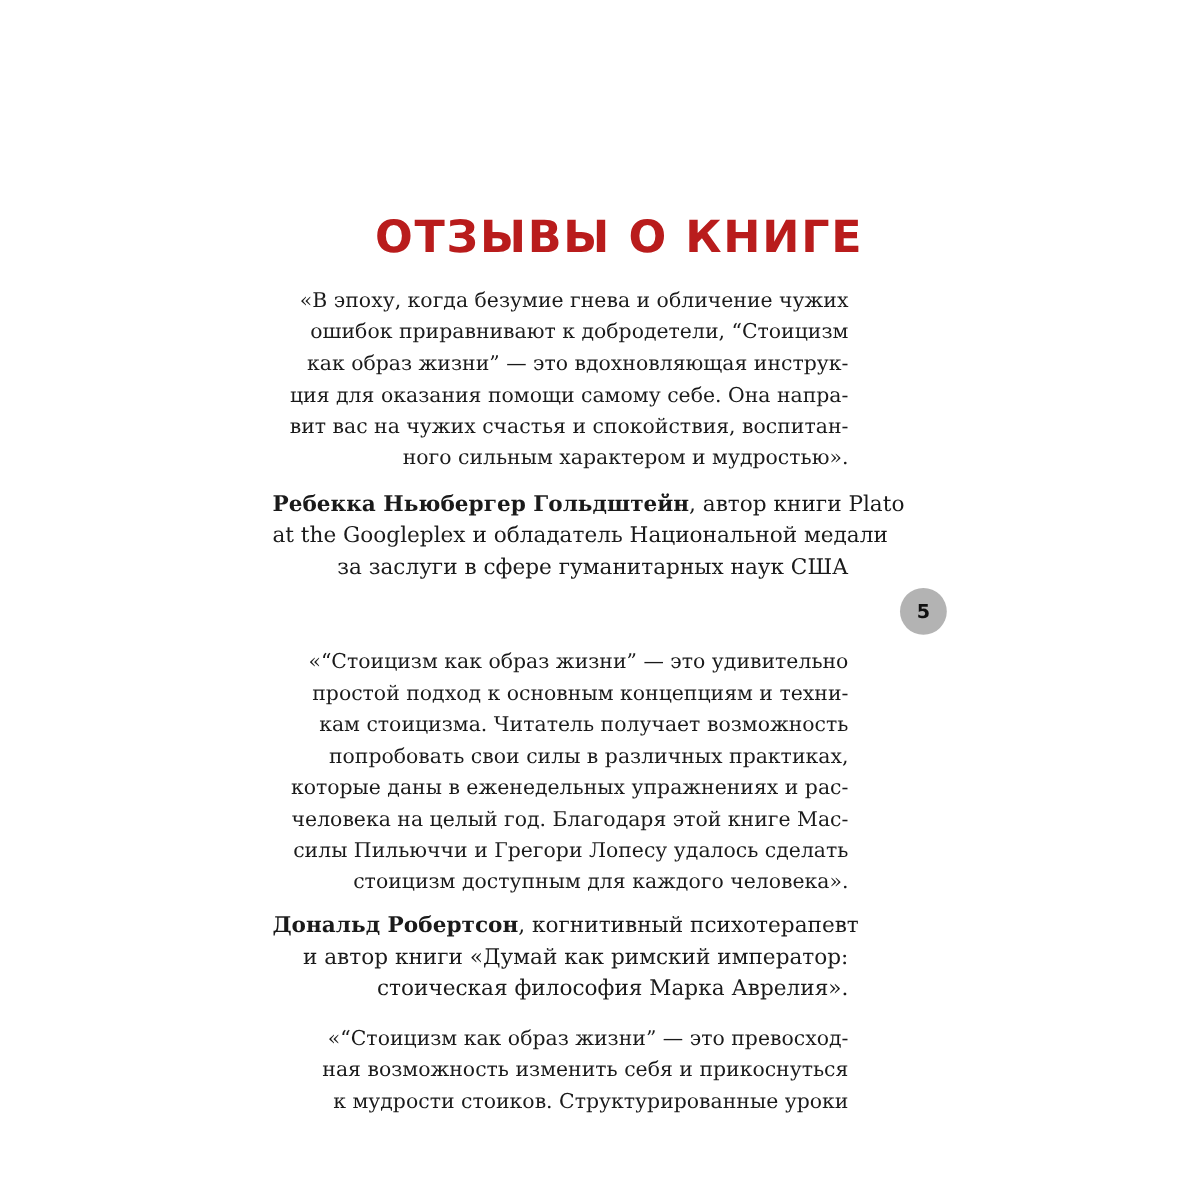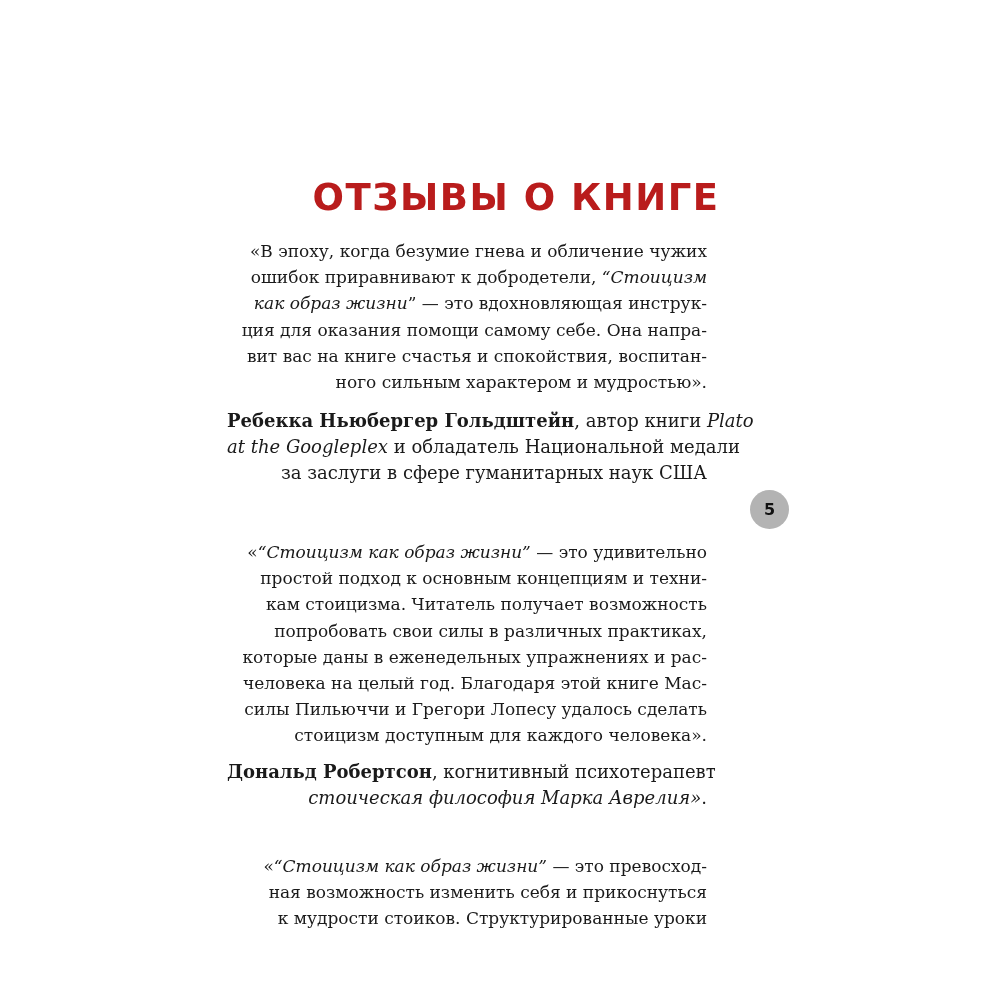--- a/index.html
+++ b/index.html
@@ -4,38 +4,38 @@
   <style>
     html, body { margin: 0; padding: 0; background: #ffffff; }
     body { width: 1000px; height: 1000px; position: relative; overflow: hidden;
            font-family: "DejaVu Serif", "Liberation Serif", serif; color: #1a1a1a; }
     .page-title { position: absolute; left: 0; width: 1000px; top: 160px; text-align: center;
                   font-family: "DejaVu Sans", "Liberation Sans", sans-serif; font-weight: bold;
                   font-size: 37px; letter-spacing: 1.5px; color: #b91c1c; margin: 16px; }
     .block { position: absolute; right: 293px; width: 480px; text-align: right; }
     .line { font-size: 17px; line-height: 26.2px; white-space: nowrap; }
     .attr .line { font-size: 18px; line-height: 26px; }
-    .i { font-style: italic; }
+    .i { }
     .b { font-weight: bold; }
     .page-badge { position: absolute; left: 750px; top: 490px; width: 39px; height: 39px;
                   border-radius: 50%; background: #b3b3b3; display: flex; align-items: center;
                   justify-content: center; font-family: "DejaVu Sans", "Liberation Sans", sans-serif;
                   font-weight: bold; font-size: 16px; color: #111; }
   </style>
 </head>
 <body>
 
 <h1 class="page-title">ОТЗЫВЫ О КНИГЕ</h1>
 
 <div class="block" style="top:238px;">
     <div class="line"><span>«В эпоху, когда безумие гнева и обличение чужих</span></div>
     <div class="line"><span>ошибок приравнивают к добродетели, </span><span class="i">“Стоицизм</span></div>
     <div class="line"><span class="i">как образ жизни</span><span>” — это вдохновляющая инструк-</span></div>
     <div class="line"><span>ция для оказания помощи самому себе. Она напра-</span></div>
-    <div class="line"><span>вит вас на книге счастья и спокойствия, воспитан-</span></div>
+    <div class="line"><span>вит вас на чужих счастья и спокойствия, воспитан-</span></div>
     <div class="line"><span>ного сильным характером и мудростью».</span></div>
   </div>
 <div class="block attr" style="top:408px;">
     <div class="line"><span class="b">Ребекка Ньюбергер Гольдштейн</span><span>, автор книги </span><span class="i">Plato</span></div>
     <div class="line"><span class="i">at the Googleplex</span><span> и обладатель Национальной медали</span></div>
     <div class="line"><span>за заслуги в сфере гуманитарных наук США</span></div>
   </div>
 
 <div class="page-badge">5</div>
 
@@ -44,20 +44,21 @@
     <div class="line"><span>простой подход к основным концепциям и техни-</span></div>
     <div class="line"><span>кам стоицизма. Читатель получает возможность</span></div>
     <div class="line"><span>попробовать свои силы в различных практиках,</span></div>
     <div class="line"><span>которые даны в еженедельных упражнениях и рас-</span></div>
     <div class="line"><span>человека на целый год. Благодаря этой книге Мас-</span></div>
     <div class="line"><span>силы Пильюччи и Грегори Лопесу удалось сделать</span></div>
     <div class="line"><span>стоицизм доступным для каждого человека».</span></div>
   </div>
 <div class="block attr" style="top:759px;">
     <div class="line"><span class="b">Дональд Робертсон</span><span>, когнитивный психотерапевт</span></div>
+    <div class="line"><span>и автор книги </span><span class="i">«Думай как римский император:</span></div>
     <div class="line"><span class="i">стоическая философия Марка Аврелия»</span><span>.</span></div>
   </div>
 
 <div class="block" style="top:853px;">
     <div class="line"><span>«</span><span class="i">“Стоицизм как образ жизни”</span><span> — это превосход-</span></div>
     <div class="line"><span>ная возможность изменить себя и прикоснуться</span></div>
     <div class="line"><span>к мудрости стоиков. Структурированные уроки</span></div>
   </div>
 
 </body></html>

